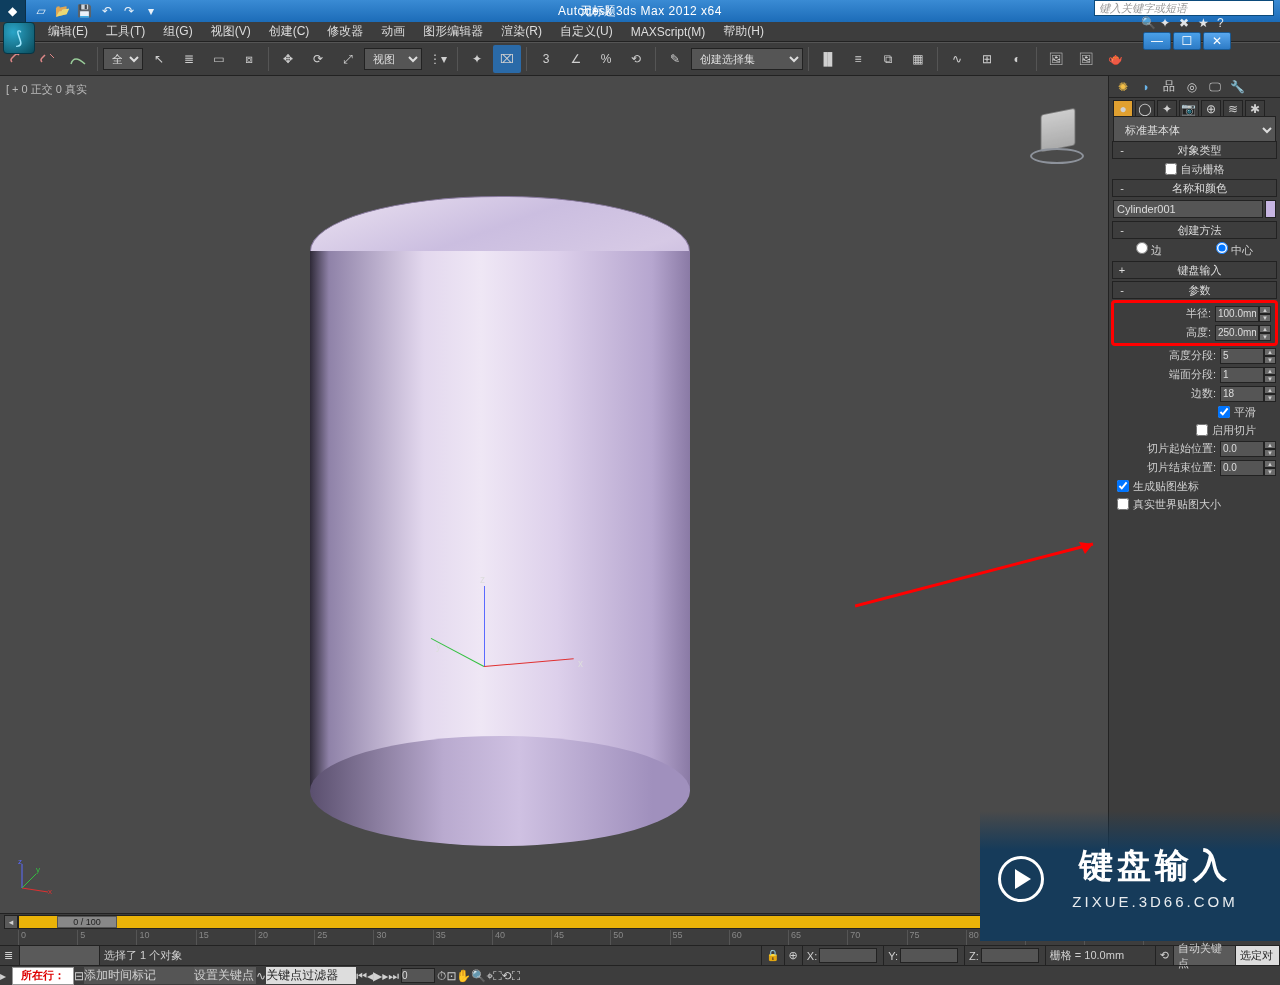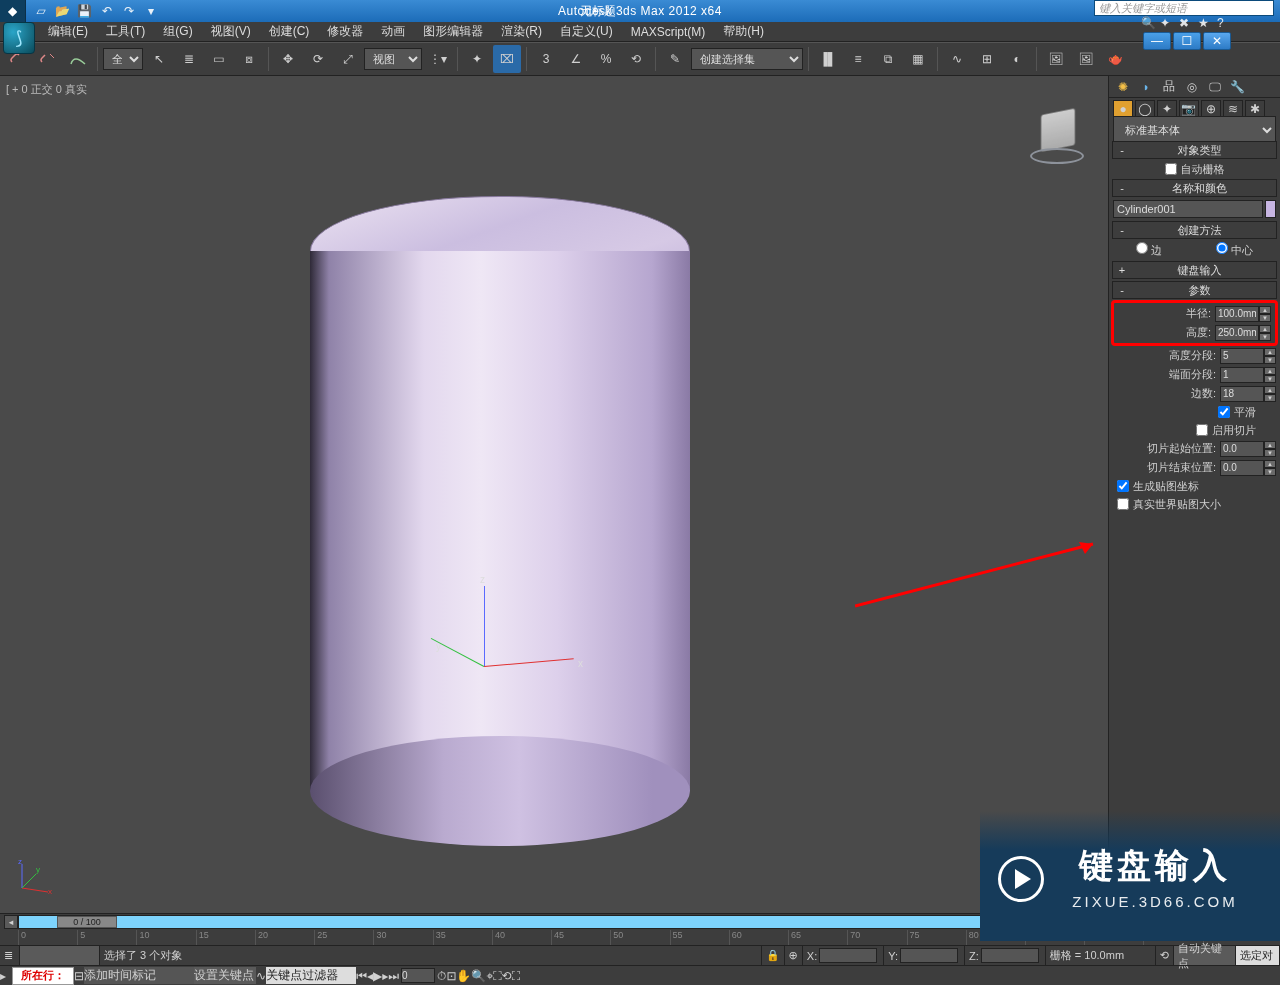--- a/index.html
+++ b/index.html
@@ -78,21 +78,21 @@
 .param-row .spin input{width:44px;height:16px;background:#555;border:1px solid #222;color:#ddd;font-size:10px;padding:0 2px;}
 .spinbtns{width:12px;display:flex;flex-direction:column;}
 .spinbtns div{flex:1;background:#6a6a6a;border:1px solid #222;font-size:6px;display:flex;align-items:center;justify-content:center;}
 .chk-row{display:flex;align-items:center;height:18px;padding:0 8px;font-size:11px;gap:4px;}
 .chk-row.right{justify-content:flex-end;padding-right:24px;}
 .hl-red{border:3px solid #ff0000;border-radius:4px;margin:0 2px;padding:1px 0;}
 
 
 .bottom{height:72px;background:#3d3d3d;border-top:1px solid #222;display:flex;flex-direction:column;position:relative;}
 .timeslider{height:16px;display:flex;align-items:center;padding:0 4px;position:relative;}
-.ts-track{flex:1;height:14px;background:#7dd3fc;border:1px solid #222;position:relative;}
+.ts-track{flex:1;height:14px;background:#eab308;border:1px solid #222;position:relative;}
 .ts-thumb{position:absolute;left:38px;top:0;width:60px;height:12px;background:#888;border:1px solid #555;font-size:9px;text-align:center;color:#222;}
 .scroll-arrow{width:14px;height:14px;background:#5a5a5a;border:1px solid #222;display:flex;align-items:center;justify-content:center;font-size:9px;}
 .ruler{height:16px;display:flex;padding:0 18px;background:#3d3d3d;font-size:9px;color:#888;}
 .ruler span{flex:1;text-align:left;border-left:1px solid #555;padding-left:2px;}
 .status1{height:20px;display:flex;align-items:center;border-top:1px solid #222;}
 .status1 .sseg{border-right:1px solid #222;height:100%;display:flex;align-items:center;padding:0 4px;font-size:11px;}
 .miniin{width:58px;height:15px;background:#555;border:1px solid #222;color:#ddd;font-size:10px;margin:0 2px;}
 .status2{height:20px;display:flex;align-items:center;border-top:1px solid #222;}
 .prompt-lead{background:#fff;color:#d00;font-size:11px;padding:0 8px;height:18px;display:flex;align-items:center;font-weight:bold;border:1px solid #999;}
 .prompt-box{flex:1;background:#555;border:1px solid #222;height:18px;font-size:11px;color:#ccc;padding:0 4px;display:flex;align-items:center;margin:0 2px;}
@@ -423,21 +423,21 @@
       <span>75</span>
       <span>80</span>
       <span>85</span>
       <span>90</span>
       <span>95</span>
       <span>100</span>
     </div>
   <div class="status1">
     <div class="sseg" style="width:20px">≣</div>
     <div class="sseg" style="width:80px;background:#5a5a5a"></div>
-    <div class="sseg" style="flex:1">选择了 3 个对象</div>
+    <div class="sseg" style="flex:1">选择了 1 个对象</div>
     <div class="sseg">🔒</div>
     <div class="sseg">⊕</div>
     <div class="sseg">
         <span>X:</span>
         <input class="miniin" style="">
       </div>
     <div class="sseg">
         <span>Y:</span>
         <input class="miniin" style="">
       </div>

